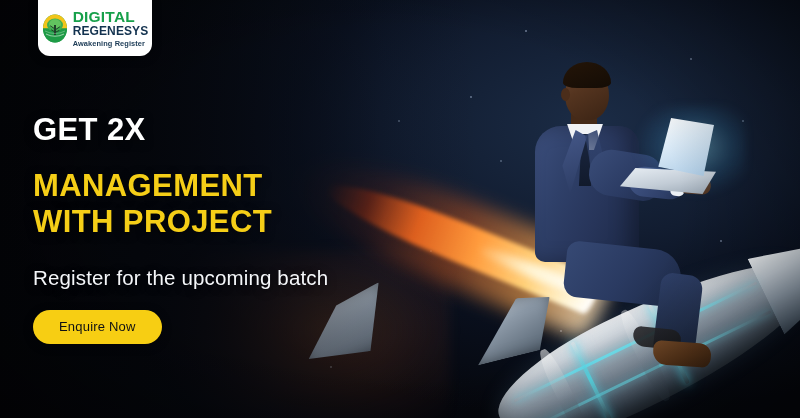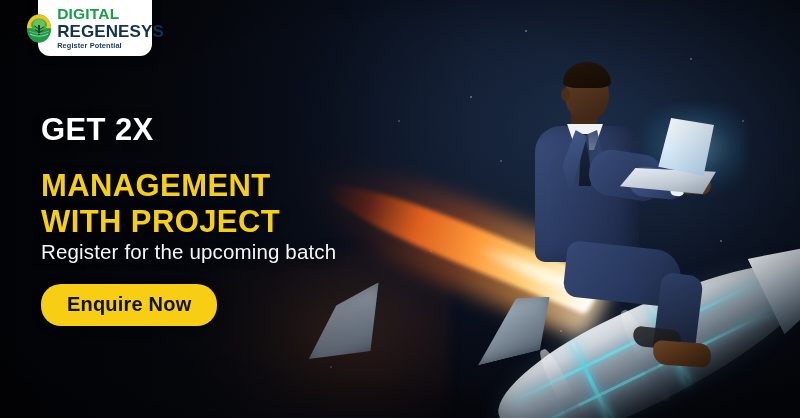--- a/index.html
+++ b/index.html
@@ -344,38 +344,38 @@
   }
   #logo-mark { width: 26px; height: 29px; flex: none; }
   #logo-text { display: flex; flex-direction: column; line-height: 1; }
   .logo-digital {
     font-size: 15.5px;
     font-weight: 800;
     letter-spacing: 0.2px;
     color: #17a04a;
   }
   .logo-regenesys {
-    font-size: 17px;
+    font-size: 12px;
     font-weight: 800;
     letter-spacing: 0.1px;
     color: #13324f;
     margin-top: 1px;
   }
   .logo-tagline {
     font-size: 7.4px;
     font-weight: 700;
     color: #1b3a55;
     margin-top: 2.5px;
     letter-spacing: 0.1px;
   }
 
   
   #copy {
     position: absolute;
-    left: 41px;
+    left: 33px;
     top: 112px;
     width: 470px;
   }
   .headline {
     color: #ffffff;
     font-weight: 800;
     font-size: 31px;
     line-height: 1.16;
     letter-spacing: 0.4px;
     text-shadow: 0 2px 10px rgba(0,0,0,0.65);
@@ -393,28 +393,28 @@
   }
   .accent-block { margin-top: 20px; }
   .subhead {
     color: #f4f6f9;
     font-size: 20.5px;
     font-weight: 400;
     letter-spacing: 0.15px;
     margin: 0;
     text-shadow: 0 2px 9px rgba(0,0,0,0.6);
   }
-  .sub-block { }
+  .sub-block { margin-top: 26px; }
   #cta {
     display: inline-block;
     margin-top: 20px;
     background: #f7ce13;
     color: #101114;
-    font-size: 20px;
-    font-weight: 700;
+    font-size: 13px;
+    font-weight: 400;
     letter-spacing: 0.2px;
     padding: 9px 26px 10px 26px;
     border: none;
     border-radius: 20px;
     cursor: pointer;
     font-family: "Liberation Sans", sans-serif;
     box-shadow: 0 2px 10px rgba(0,0,0,0.4);
   }
 </style>
 </head>
@@ -498,21 +498,21 @@
       <ellipse cx="26" cy="22" rx="16" ry="13" fill="#3fae4f"></ellipse>
       <ellipse cx="26" cy="20" rx="12" ry="9.5" fill="#62c35f"></ellipse>
       <rect x="24" y="22" width="4" height="20" fill="#20402a"></rect>
       <path d="M26 30 L17 24 M26 32 L35 26 M26 36 L19 32 M26 37 L34 33" stroke="#20402a" stroke-width="2" fill="none" stroke-linecap="round"></path>
       <path d="M8 40 Q26 49 44 40" stroke="#f2f7ef" stroke-width="2.4" fill="none" opacity="0.55"></path>
       <path d="M6 34 Q26 44 46 34" stroke="#f2f7ef" stroke-width="1.8" fill="none" opacity="0.35"></path>
     </svg>
     <div id="logo-text">
       <span class="logo-digital">DIGITAL</span>
       <span class="logo-regenesys">REGENESYS</span>
-      <span class="logo-tagline">Register Potential</span>
+      <span class="logo-tagline">Awakening Register</span>
     </div>
   </div>
 
   <div id="copy">
     <p class="headline">GET 2X</p>
 
     <div class="accent-block">
       <p class="headline-accent">MANAGEMENT</p>
       <p class="headline-accent">WITH PROJECT</p>
     </div>

